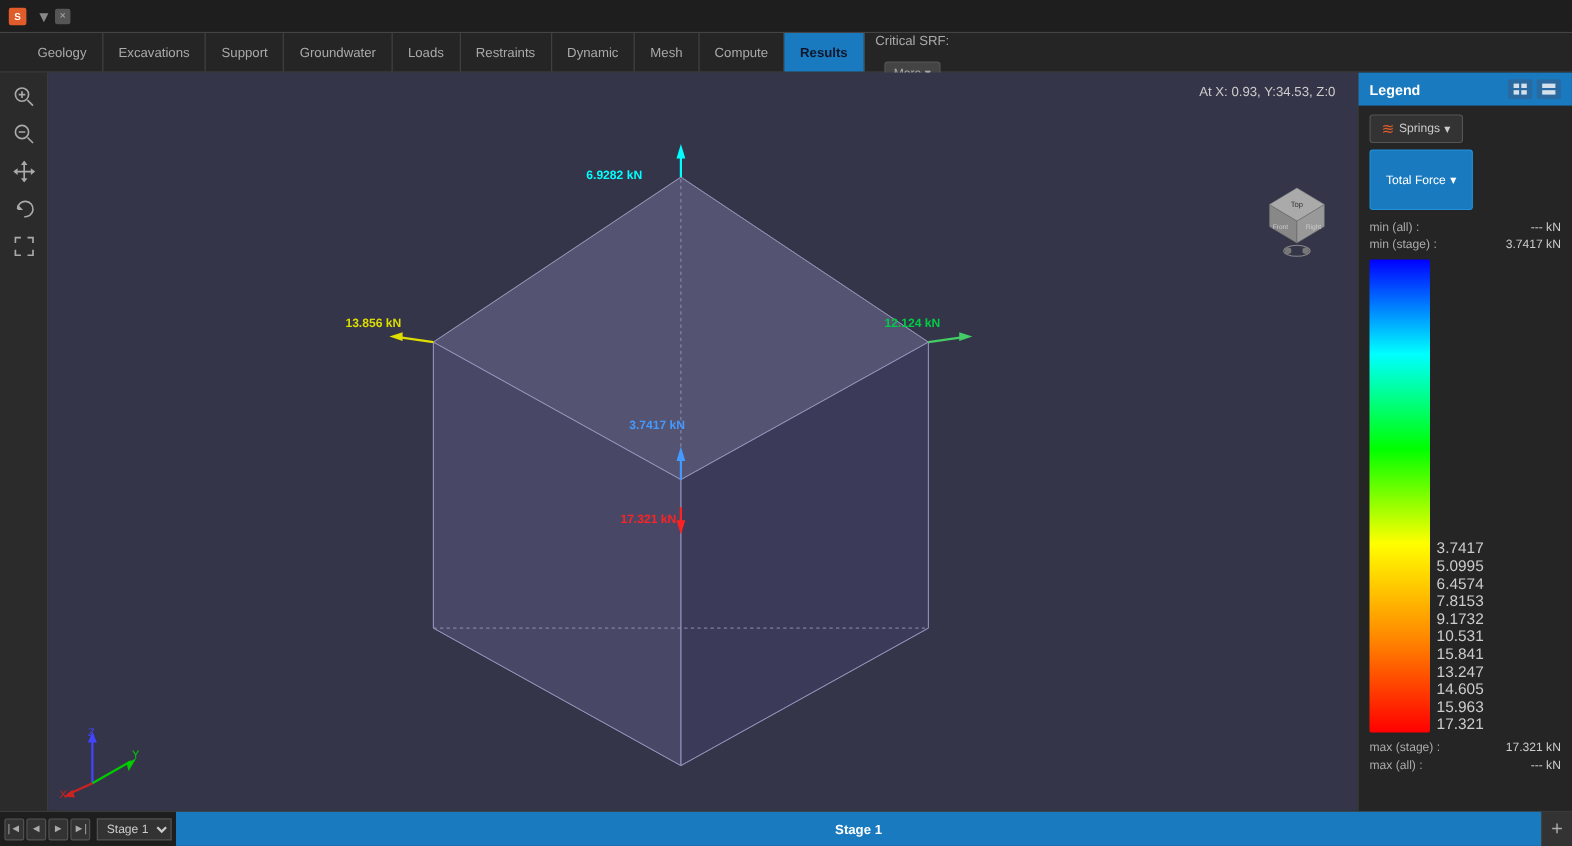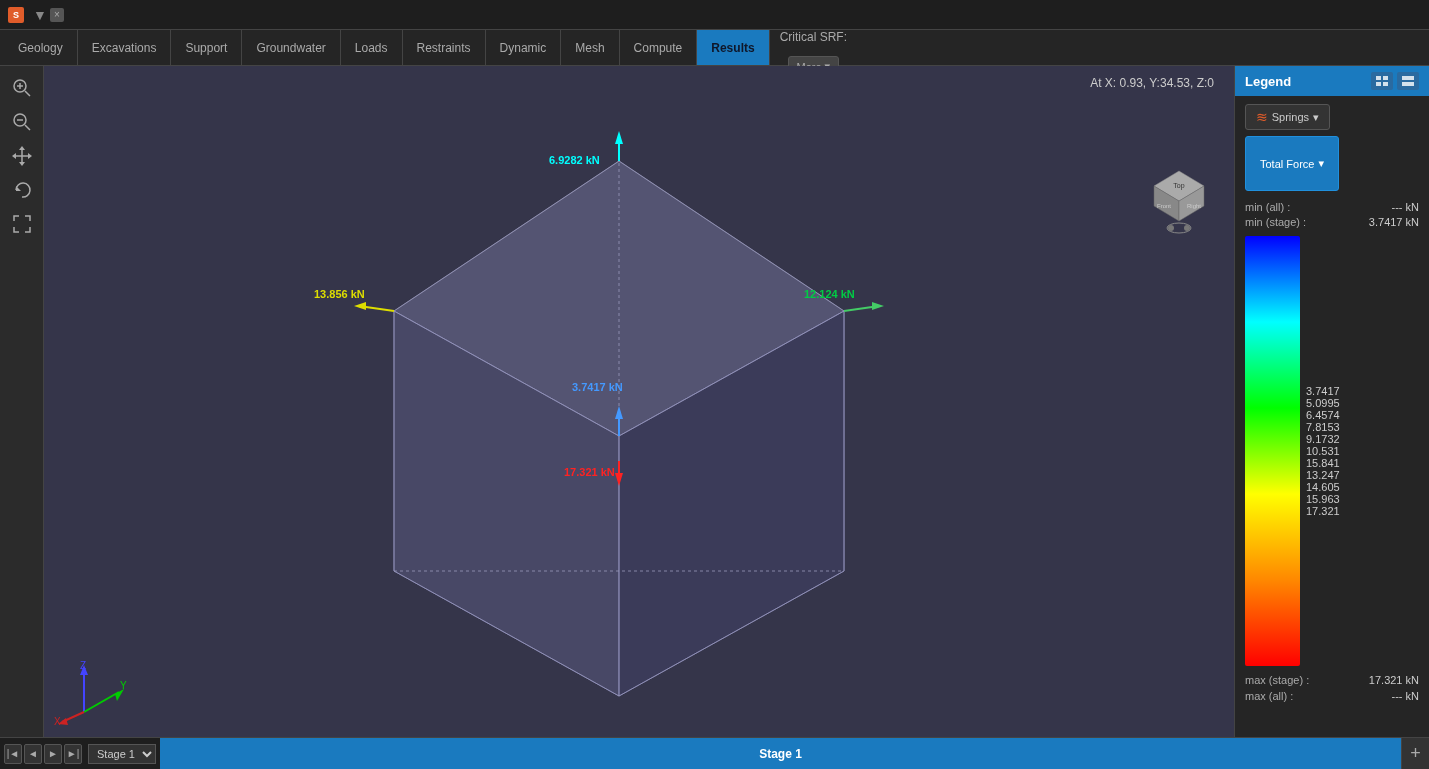--- a/index.html
+++ b/index.html
@@ -49,21 +49,21 @@
       color: #888; cursor: pointer; font-size: 14px;
     }
 
     
     #navbar {
       height: 36px;
       background: #252525;
       display: flex;
       align-items: stretch;
       border-bottom: 1px solid #444;
-      padding-left: 4px;
+      padding-left: 20px;
     }
     .nav-tab {
       padding: 0 14px;
       display: flex;
       align-items: center;
       cursor: pointer;
       color: #aaa;
       font-size: 12px;
       position: relative;
       border-right: 1px solid #444;
@@ -272,22 +272,22 @@
         #ffff00 60%,
         #ff8800 80%,
         #ff0000 100%
       );
       border-radius: 2px;
       flex-shrink: 0;
     }
     .colorbar-labels {
       display: flex;
       flex-direction: column;
-      justify-content: center;
-      font-size: 11px;
+      justify-content: flex-end;
+      font-size: 14px;
       color: #ccc;
       height: 430px;
     }
     .legend-stat-bottom {
       font-size: 11px;
       color: #aaa;
       margin-top: 4px;
       display: flex;
       justify-content: space-between;
     }
@@ -458,21 +458,21 @@
       <line x1="835" y1="240" x2="800" y2="245" stroke="#44cc66" stroke-width="2"></line>
       <polygon points="840,240 828,236 828,244" fill="#44cc66"></polygon>
 
       <line x1="575" y1="345" x2="575" y2="370" stroke="#4499ff" stroke-width="2"></line>
       <polygon points="575,340 571,353 579,353" fill="#4499ff"></polygon>
 
       <line x1="575" y1="395" x2="575" y2="415" stroke="#ff2222" stroke-width="2"></line>
       <polygon points="575,420 571,407 579,407" fill="#ff2222"></polygon>
     </svg>
 
-    <div class="force-label cyan" style="top:88px;left:505px;">6.9282 kN</div>
+    <div class="force-label cyan" style="top:88px;left:489px;">6.9282 kN</div>
     <div class="force-label yellow" style="top:222px;left:270px;">13.856 kN</div>
     <div class="force-label green" style="top:222px;left:760px;">12.124 kN</div>
     <div class="force-label blue" style="top:315px;left:528px;">3.7417 kN</div>
     <div class="force-label red" style="top:400px;left:520px;">17.321 kN</div>
 
     <div class="orientation-cube">
       <svg width="70" height="70" viewBox="0 0 70 70">
 
         <polygon points="35,5 60,20 35,35 10,20" fill="#aaaaaa" stroke="#888" stroke-width="0.5"></polygon>
 

